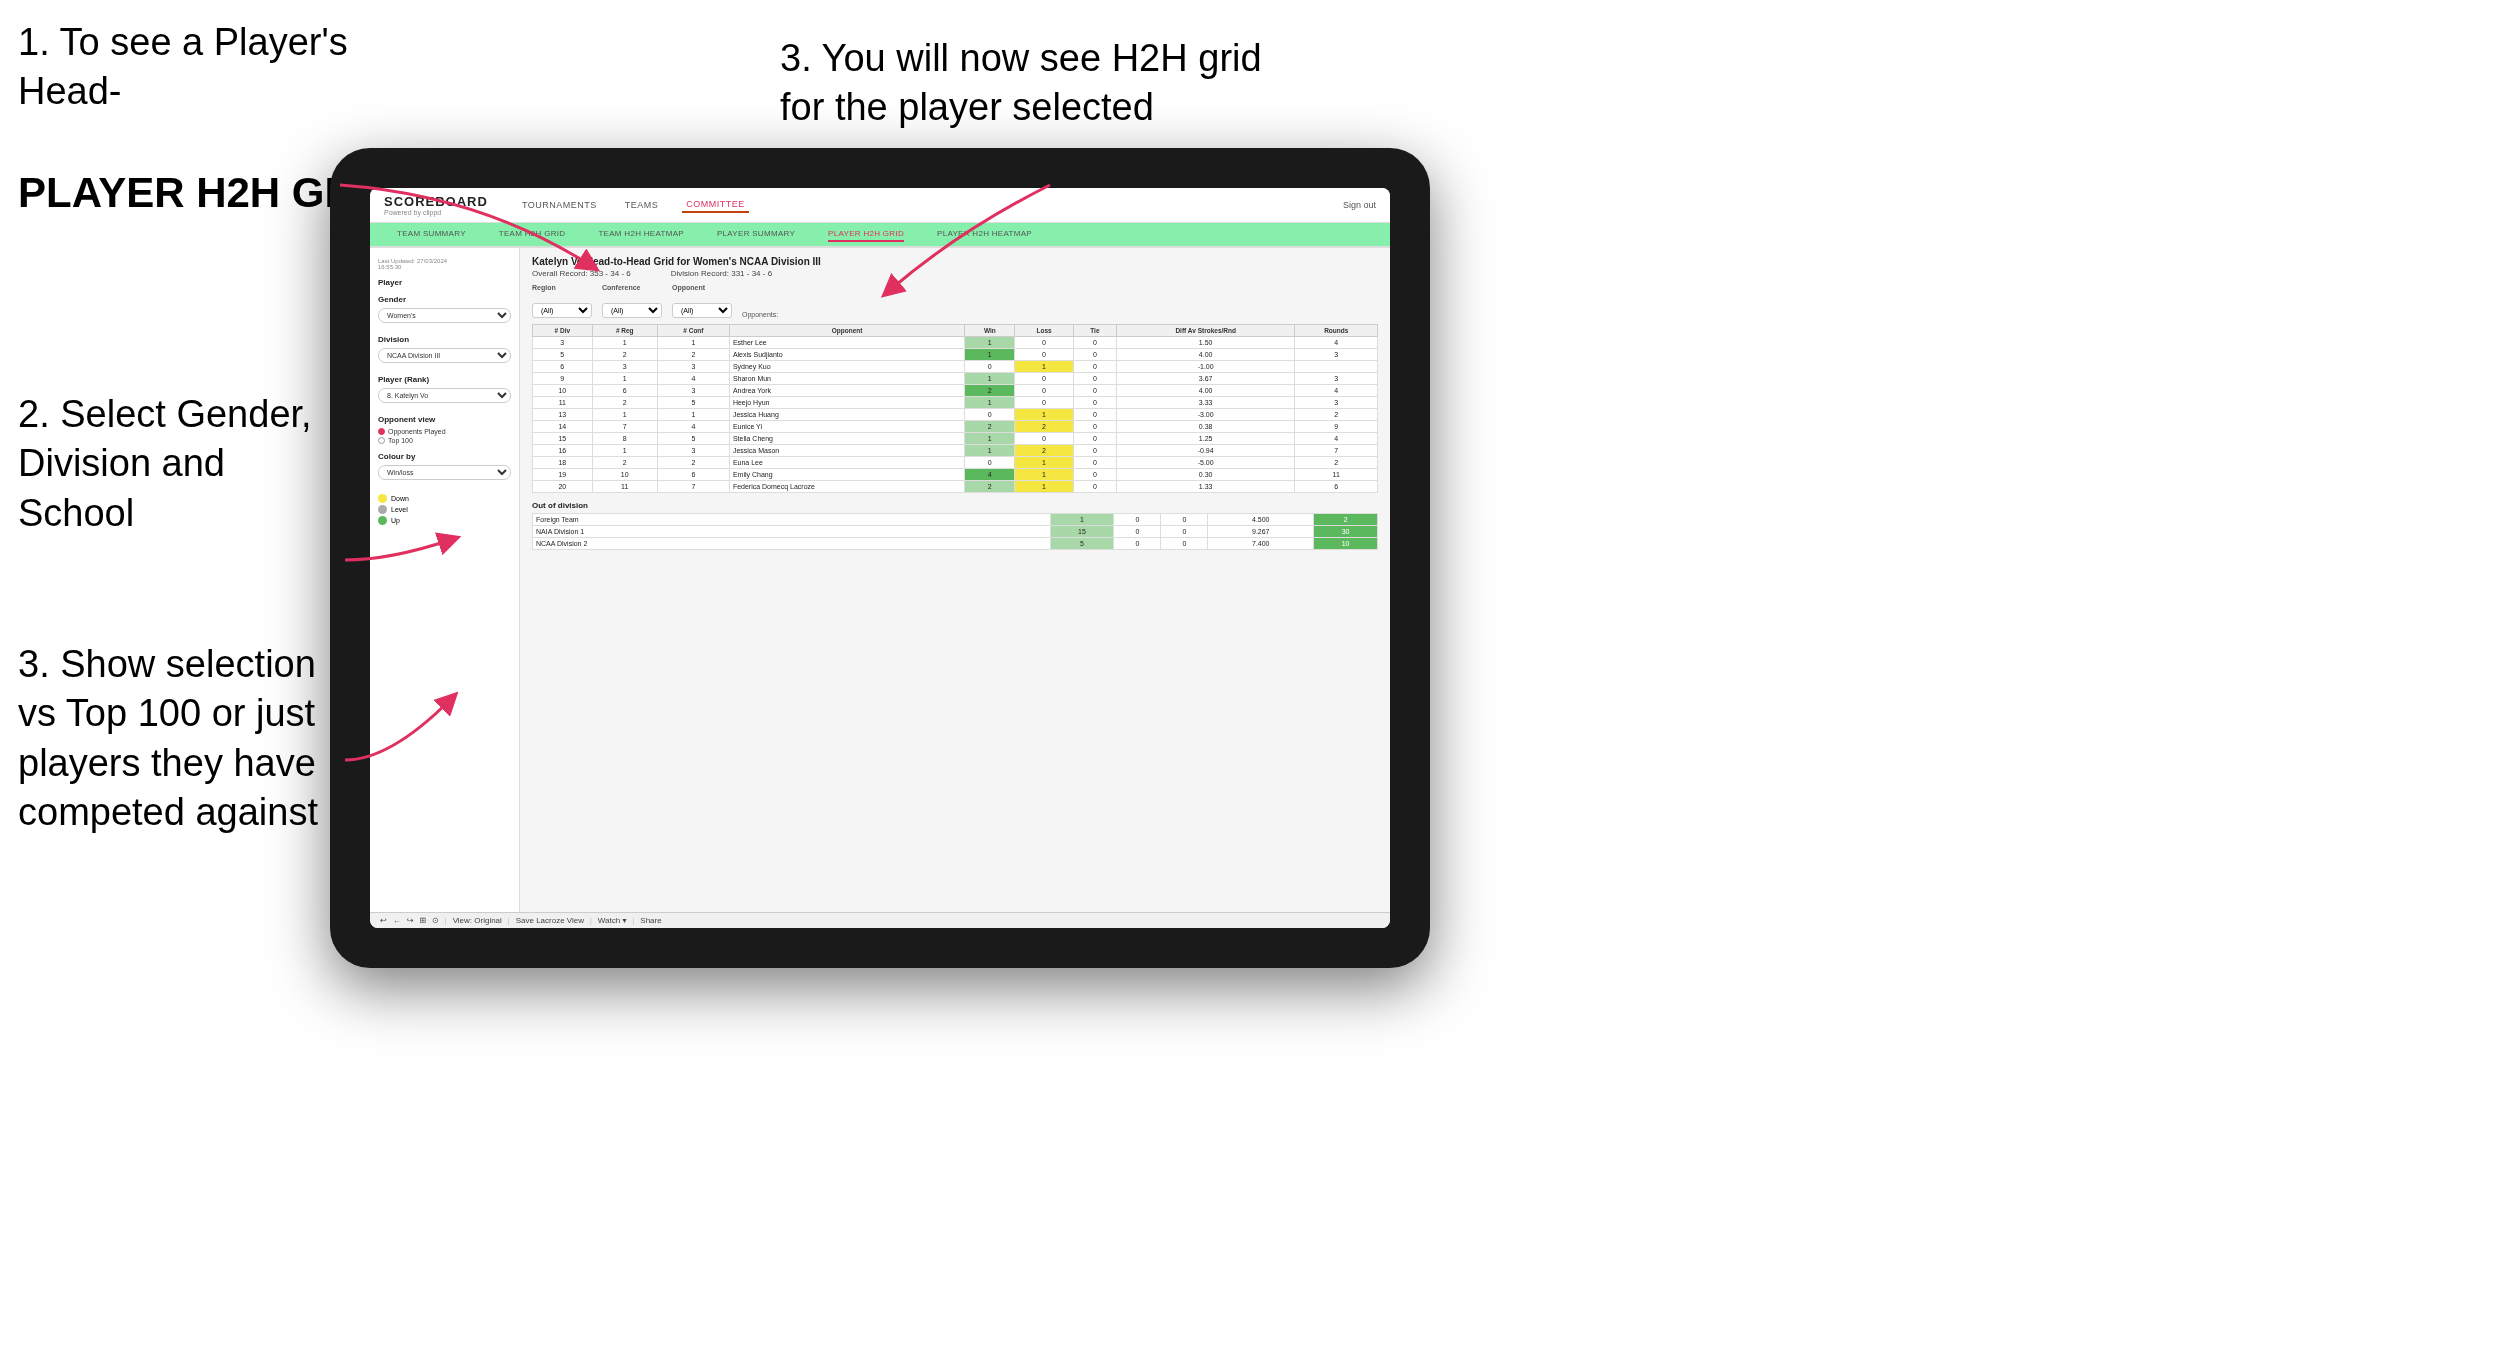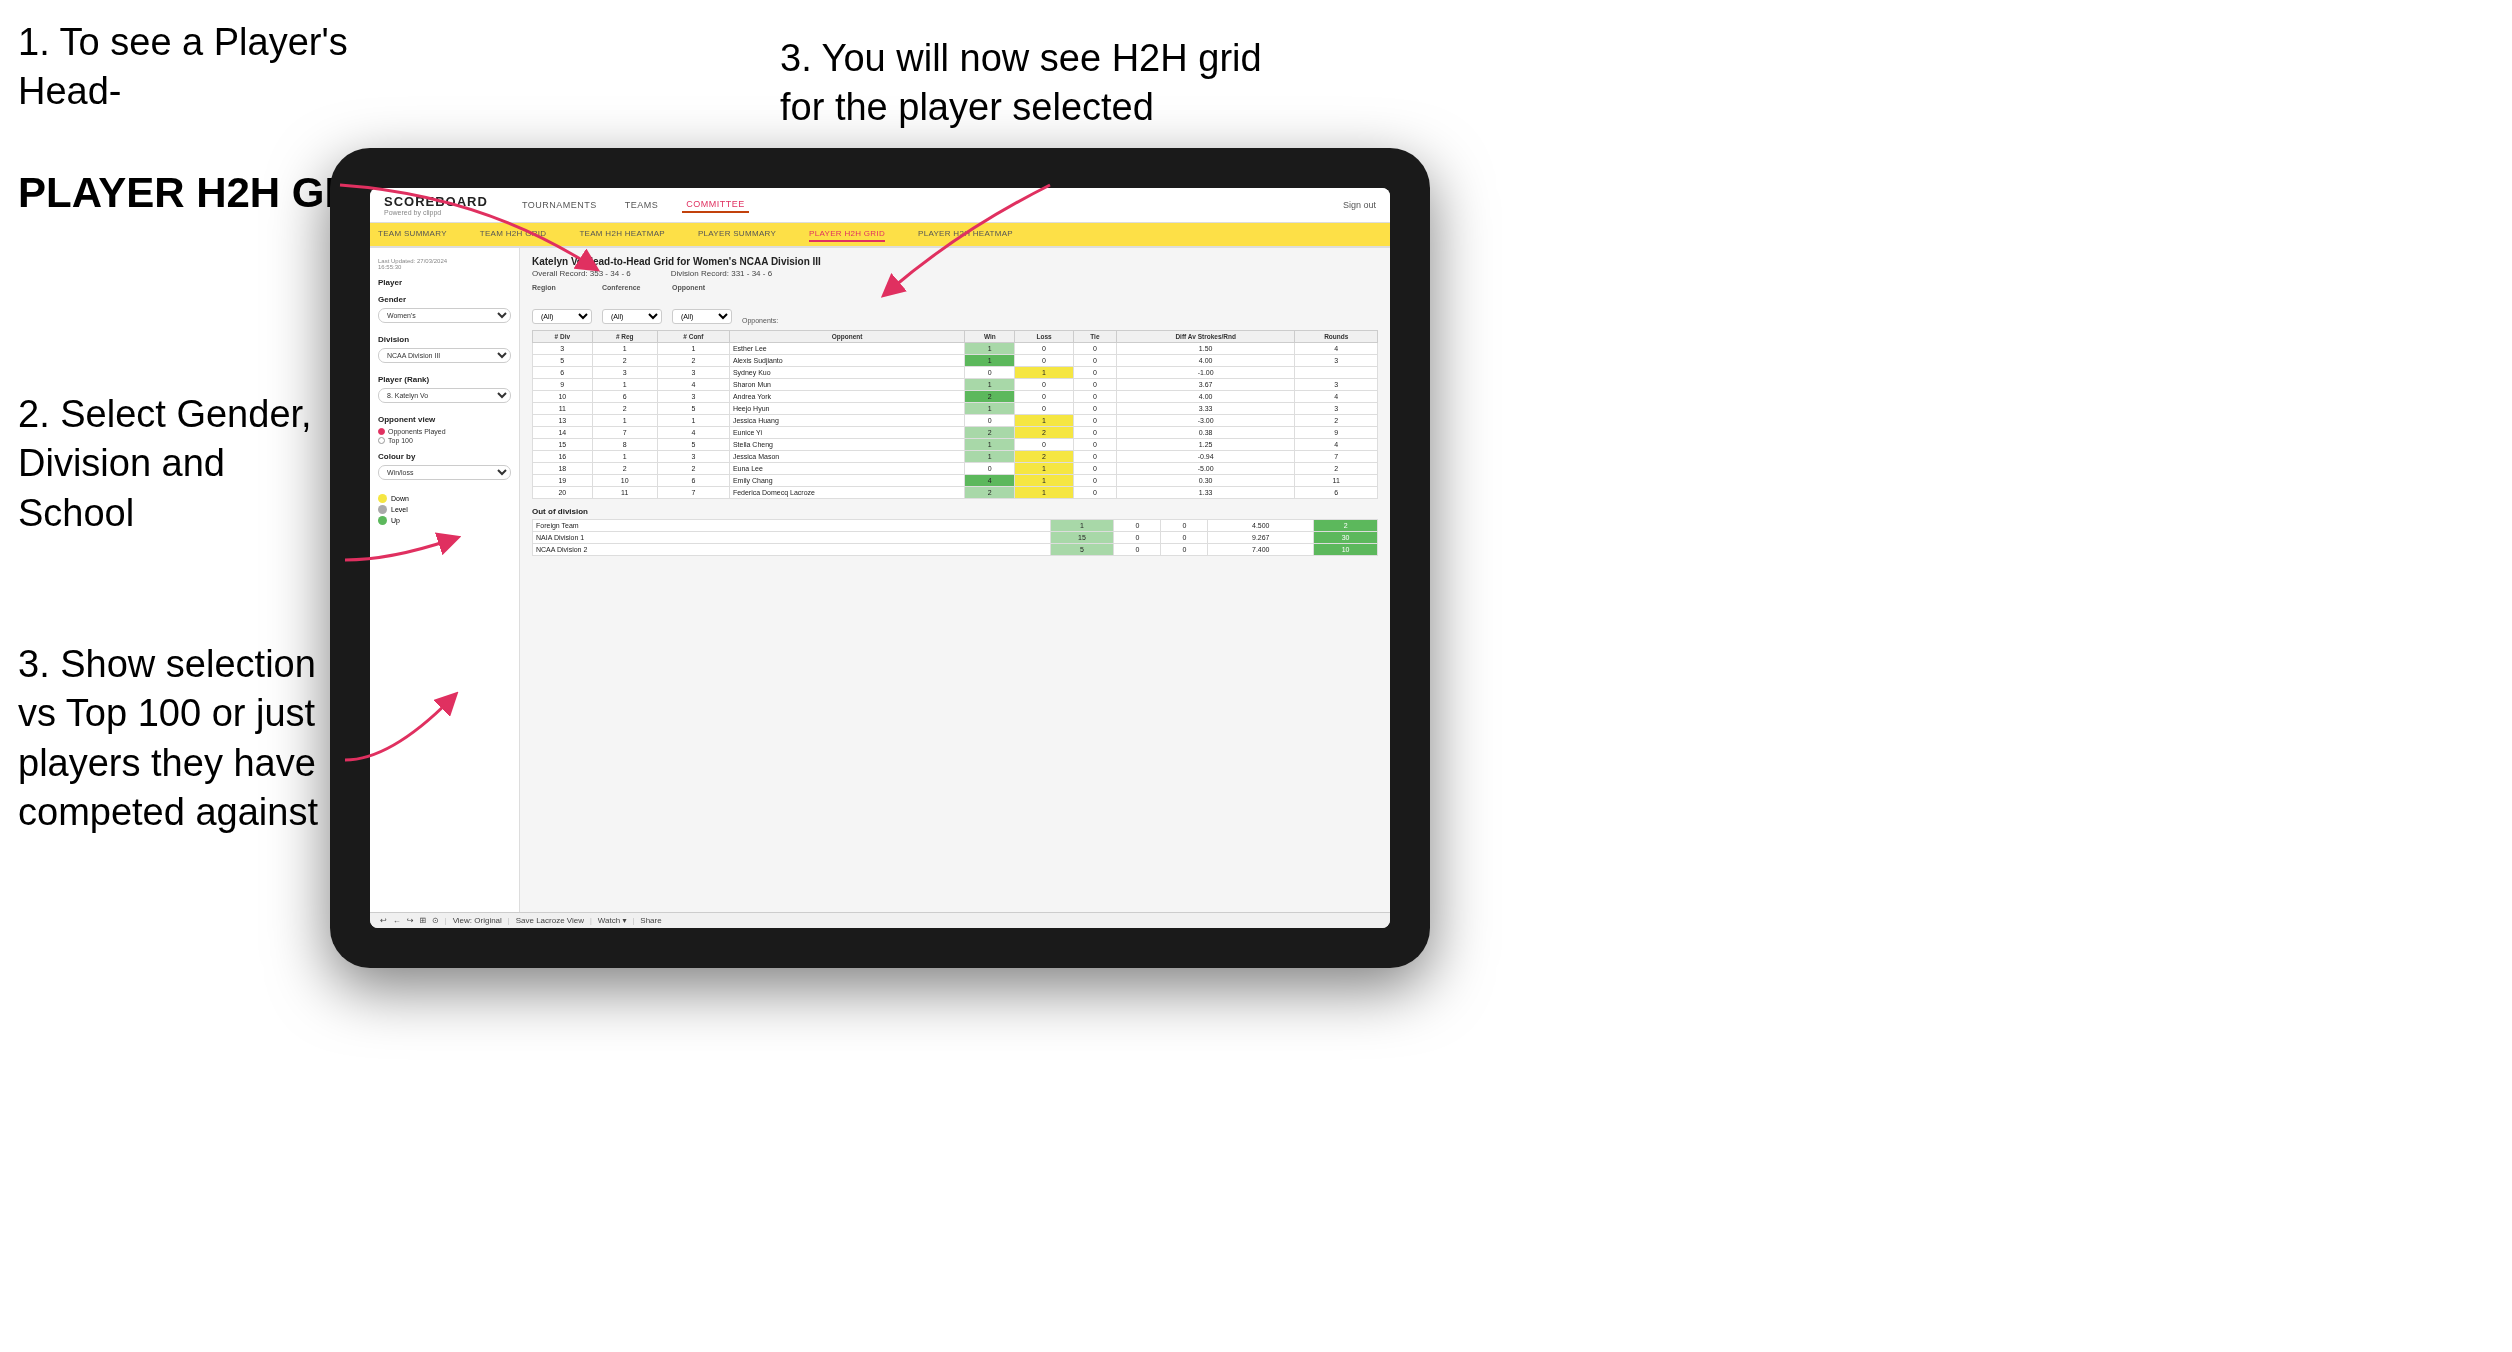--- a/index.html
+++ b/index.html
@@ -116,23 +116,23 @@
       border-bottom: 2px solid #c2410c;
     }
     .nav-spacer { flex: 1; }
     .sign-out {
       font-size: 9px;
       color: #555;
     }
 
     
     .sub-nav {
-      background: #fde047;
+      background: #86efac;
       border-bottom: 2px solid #ddd;
-      padding: 4px 8px;
+      padding: 4px 27px;
       display: flex;
       gap: 33px;
     }
     .sub-nav-item {
       font-size: 8px;
       color: #555;
       cursor: pointer;
       padding: 2px 0;
       font-weight: 500;
       letter-spacing: 0.3px;
@@ -240,21 +240,21 @@
     
     .filter-row {
       display: flex;
       gap: 10px;
       margin-bottom: 6px;
       align-items: flex-end;
     }
     .filter-group {
       display: flex;
       flex-direction: column;
-      gap: 18px;
+      gap: 12px;
     }
     .filter-label {
       font-size: 7px;
       color: #555;
       font-weight: 600;
     }
     .filter-select {
       font-size: 7px;
       border: 1px solid #ccc;
       border-radius: 3px;

